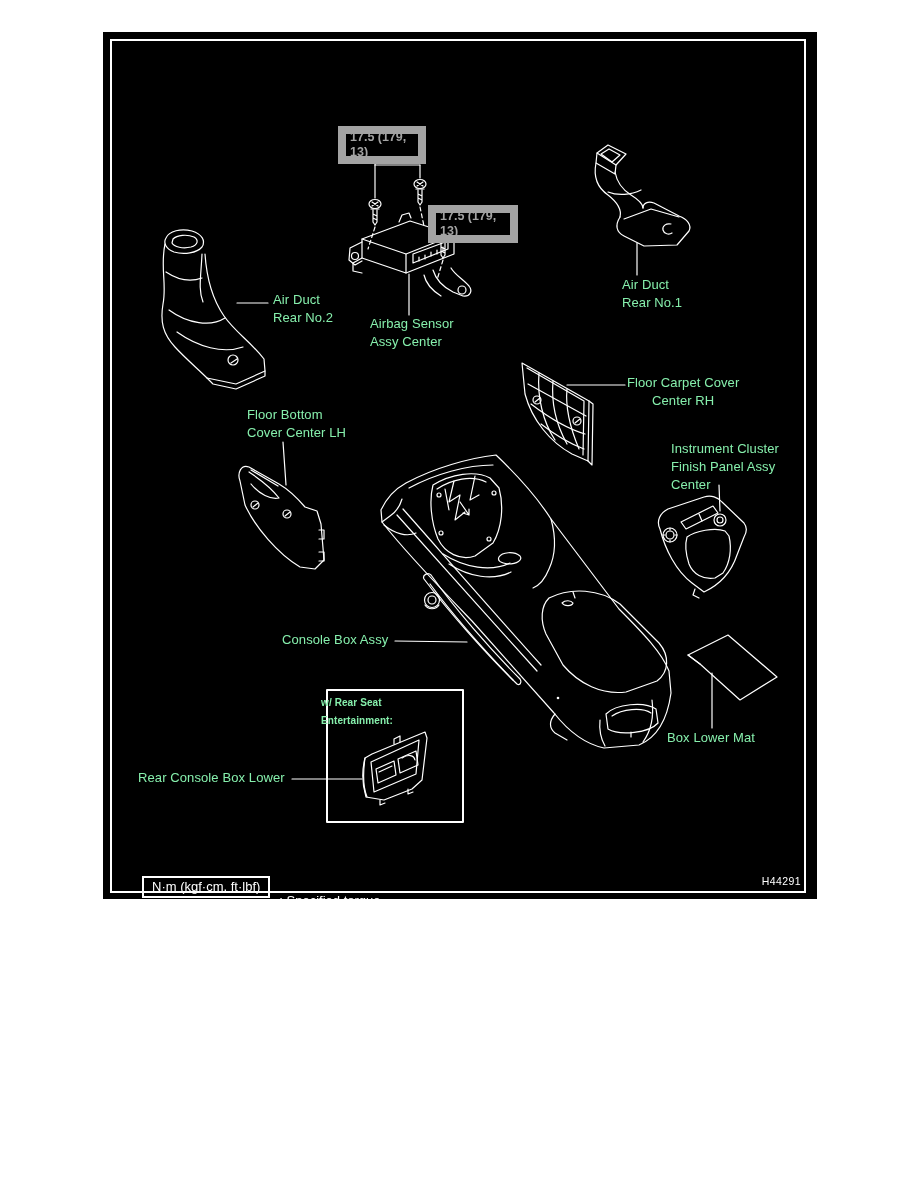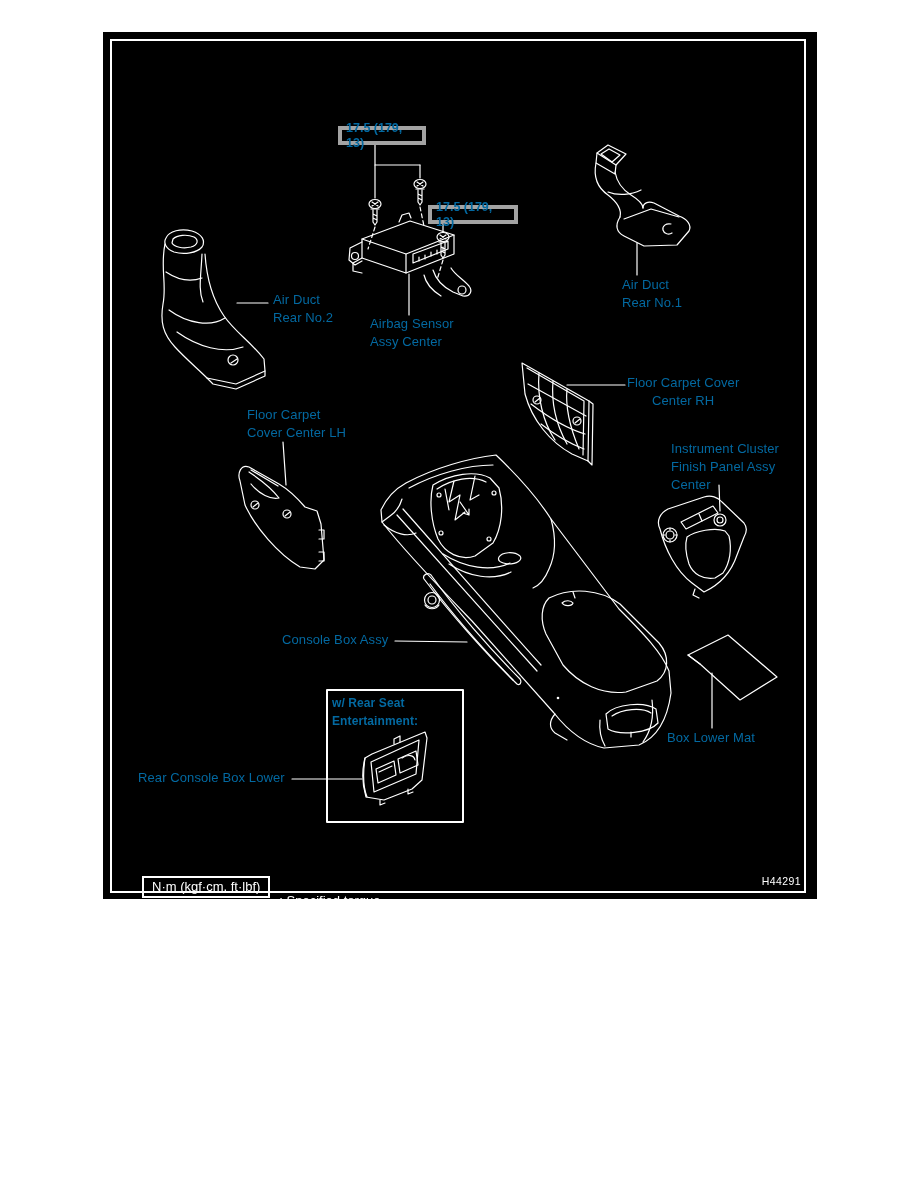--- a/index.html
+++ b/index.html
@@ -20,35 +20,35 @@
     position:absolute;
     left:7px;top:7px;right:11px;bottom:6px;
     border:2px solid #ffffff;
     pointer-events:none;
   }
   svg.art{
     position:absolute;left:0;top:0;
   }
   .lbl{
     position:absolute;
-    color:#0369a1;
+    color:#86efac;
     font:13px/18px "Liberation Sans",sans-serif;
     white-space:pre-line;
     letter-spacing:0.1px;
   }
   .bold{font-weight:bold;}
   .torque-box{
     position:absolute;
     box-sizing:border-box;
-    border:4px solid #a3a3a3;
+    border:8px solid #a3a3a3;
     background:#000000;
-    color:#0369a1;
+    color:#a3a3a3;
     font:bold 12.5px/15px "Liberation Sans",sans-serif;
     display:flex;align-items:center;justify-content:center;
-    padding:1px 4px;
+    padding:11px 4px;
   }
   .torque-note{
     position:absolute;
     left:39px;top:832px;
     display:flex;align-items:center;gap:9px;
     color:#ffffff;
   }
   .torque-note .unit-box{
     box-sizing:border-box;
     border:2px solid #ffffff;
@@ -272,32 +272,32 @@
 
   <div class="lbl" style="left:267px;top:283px;">Airbag Sensor
 Assy Center</div>
 
   <div class="lbl" style="left:519px;top:244px;">Air Duct
 Rear No.1</div>
 
   <div class="lbl" style="left:524px;top:342px;text-align:center;">Floor Carpet Cover
 Center RH</div>
 
-  <div class="lbl" style="left:144px;top:374px;">Floor Carpet
+  <div class="lbl" style="left:144px;top:374px;">Floor Bottom
 Cover Center LH</div>
 
   <div class="lbl" style="left:568px;top:408px;">Instrument Cluster
 Finish Panel Assy
 Center</div>
 
   <div class="lbl" style="left:179px;top:599px;">Console Box Assy</div>
 
   <div class="lbl" style="left:564px;top:697px;">Box Lower Mat</div>
 
-  <div class="lbl bold" style="left:229px;top:662px;font-size:12px;">w/ Rear Seat
+  <div class="lbl bold" style="left:218px;top:662px;font-size:10px;">w/ Rear Seat
 Entertainment:</div>
 
   <div class="lbl" style="left:35px;top:737px;">Rear Console Box Lower</div>
 
   <div class="torque-note">
     <span class="unit-box">N·m (kgf·cm, ft·lbf)</span>
     <span class="desc">: Specified torque</span>
   </div>
 
   <div class="figure-id">H44291</div>

